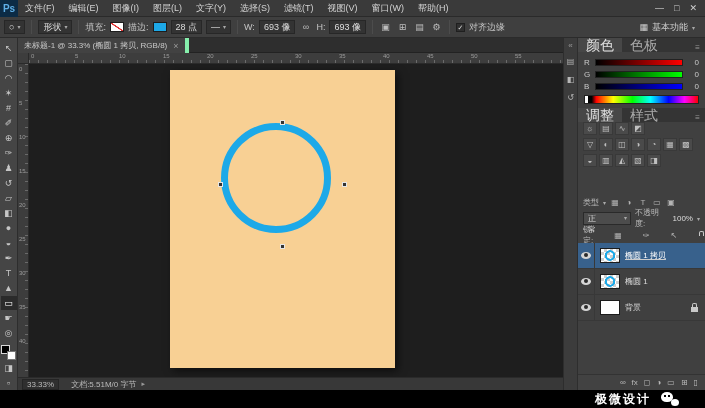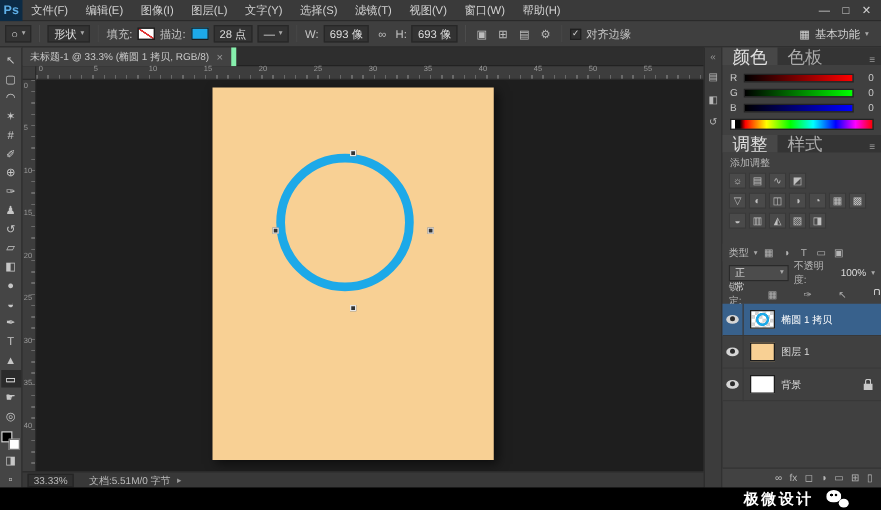--- a/index.html
+++ b/index.html
@@ -117,21 +117,21 @@
                   font-size:8px; color:#ddd;gap:28px; }
   .small-label { font-size:8px; color:#b9b9b9; }
   .small-value { font-size:8px; color:#ddd; }
   .lock-row { height:16px; display:flex; align-items:center; gap:21px; padding:0 5px; }
   .lock-row .f-icon { font-size:8px; color:#b4b4b4; }
   .lock-icon { display:inline-block; width:7px; height:5px; background:#c9c9c9; position:relative; margin-top:4px; }
   .lock-icon::before { content:""; position:absolute; left:1px; top:-4px; width:3px; height:4px;
                        border:1px solid #c9c9c9; border-bottom:none; border-radius:2px 2px 0 0; }
   .layer-list { display:flex; flex-direction:column; }
   .layer-row { height:26px; display:flex; align-items:center; border-bottom:1px solid #383838; background:#404040; }
-  .layer-row.selected { background:#38618c; }
+  .layer-row.selected { background:#38618c;text-decoration:underline; }
   .layer-row.selected .layer-name { color:#ffffff; }
   .eye-cell { width:17px; height:26px; border-right:1px solid #383838; display:flex; align-items:center; justify-content:center; }
   .eye-icon { display:inline-block; width:10px; height:7px; background:#d6d6d6; border-radius:50%; position:relative; }
   .eye-icon::after { content:""; position:absolute; left:3px; top:1px; width:4px; height:4px; background:#2b2b2b; border-radius:50%; }
   .thumb { width:20px; height:15px; border:1px solid #1c1c1c; margin:0 5px; flex:none; }
   .thumb.ellipse { background-color:#fff;
       background-image:radial-gradient(circle at center,transparent 0 3px,#1da9e8 3.5px 5px,transparent 5.5px),
                        linear-gradient(45deg,#cfcfcf 25%,transparent 25% 75%,#cfcfcf 75%),
                        linear-gradient(45deg,#cfcfcf 25%,transparent 25% 75%,#cfcfcf 75%);
       background-size:100% 100%,6px 6px,6px 6px; background-position:0 0,0 0,3px 3px; }
@@ -338,21 +338,20 @@
         <div class="spectrum"></div>
       </div>
     </div>
 
     <div class="adjustments-panel">
       <div class="ptabs">
         <span class="ptab active">调整</span>
         <span class="ptab">样式</span>
         <span class="ptab-menu">≡</span>
       </div>
-      <div class="adj-hint">添加调整</div>
       <div class="adj-row">
         <span class="adj-icon">☼</span>
         <span class="adj-icon">▤</span>
         <span class="adj-icon">∿</span>
         <span class="adj-icon">◩</span>
       </div>
       <div class="adj-row">
         <span class="adj-icon">▽</span>
         <span class="adj-icon">◐</span>
         <span class="adj-icon">◫</span>
@@ -404,22 +403,22 @@
           <span class="eye-cell">
               <span class="eye-icon"></span>
             </span>
           <span class="thumb ellipse"></span>
           <span class="layer-name">椭圆 1 拷贝</span>
         </div>
         <div class="layer-row">
           <span class="eye-cell">
               <span class="eye-icon"></span>
             </span>
-          <span class="thumb fillcolor"></span>
-          <span class="layer-name">图层 1</span>
+          <span class="thumb ellipse"></span>
+          <span class="layer-name">椭圆 1</span>
         </div>
         <div class="layer-row">
           <span class="eye-cell">
               <span class="eye-icon"></span>
             </span>
           <span class="thumb white"></span>
           <span class="layer-name">背景</span>
           <span class="lock-icon row-lock"></span>
         </div>
       </div>

